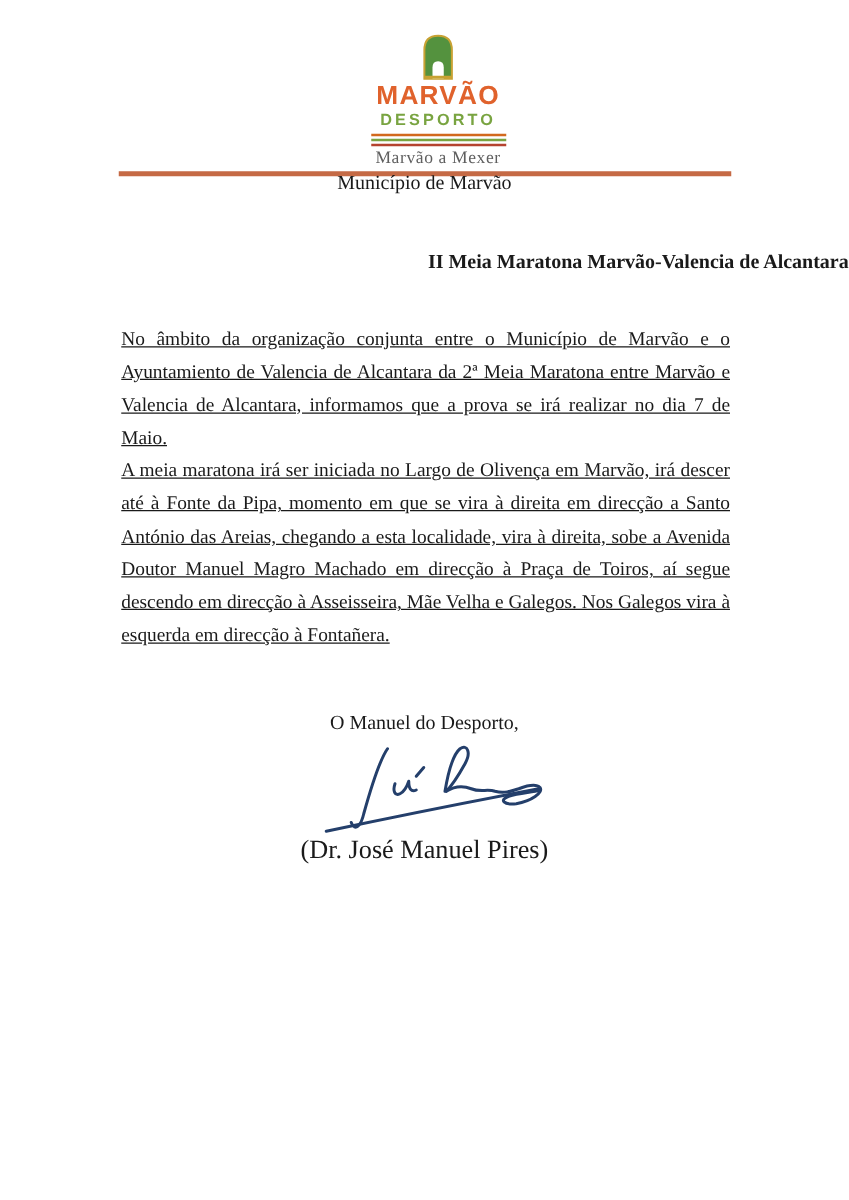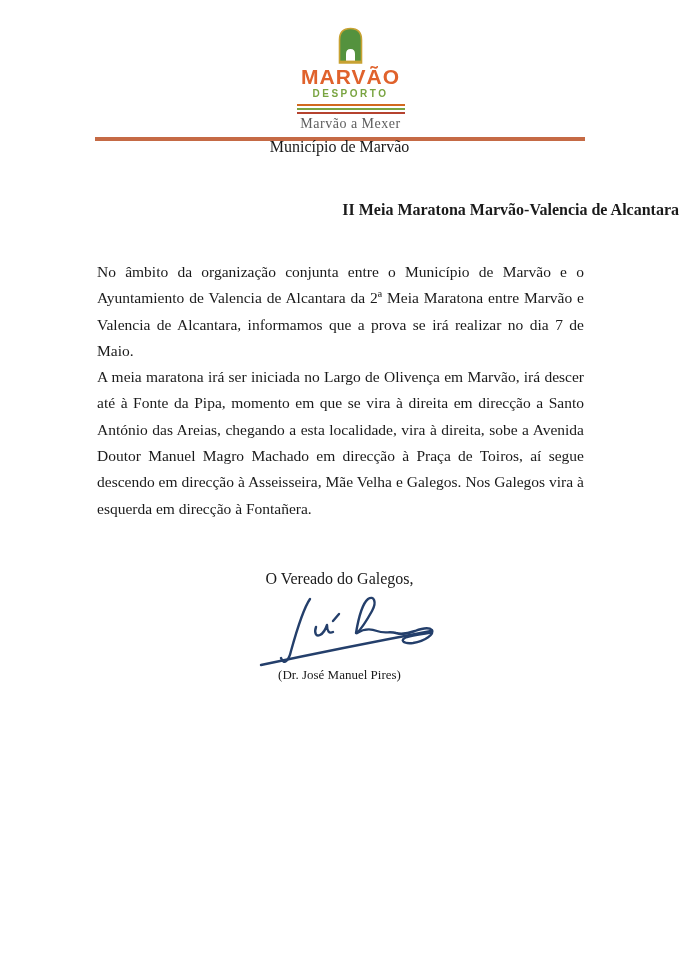--- a/index.html
+++ b/index.html
@@ -12,42 +12,42 @@
   
   .logo {
     position:absolute; top:26px; left:50%;
     transform:translateX(calc(-50% + 11px));
     text-align:center;
     font-family:"Liberation Sans", sans-serif;
     line-height:1.05;
   }
   .logo-icon { display:block; margin:0 auto; width:27px; height:39px; }
   .logo-title  { font-size:21px; font-weight:bold; color:var(--brand-orange,#E0622C); letter-spacing:1px; margin-top:1px; }
-  .logo-subtitle { font-size:10px; font-weight:bold; color:var(--brand-green,#79A441); letter-spacing:2.5px; margin-top:1px; }
+  .logo-subtitle { font-size:13px; font-weight:bold; color:var(--brand-green,#79A441); letter-spacing:2.5px; margin-top:1px; }
   .stripes { width:108px; margin:4px auto 3px; }
   .stripe { height:2px; margin-bottom:2px; }
   .stripe:last-child { margin-bottom:0; }
   .s1 { background:var(--stripe-orange,#D2691E); }
   .s2 { background:var(--brand-green,#79A441); }
   .s3 { background:var(--stripe-red,#B5432F); }
   .logo-tagline { font-size:14px; color:var(--tagline-gray,#5F5F5F); margin-top:3px; letter-spacing:0.5px;font-family:Liberation Serif, serif; }
 
   
   .rule { position:absolute; top:137px; left:95px; width:490px; height:4px; background:var(--rule-orange,#C56A45); }
   .org  { position:absolute; top:138px; left:0; width:100%; text-align:center; font-size:16px; }
   .title { position:absolute; top:201px; left:0; width:100%; text-align:right; font-size:16px; font-weight:bold; margin:0; }
 
   
-  .body { position:absolute; top:259px; left:97px; width:487px; font-size:15.5px; line-height:26.3px; text-align:justify; }
+  .body { position:absolute; top:259px; left:97px; width:487px; font-size:15.5px; line-height:26.3px; text-align:justify;text-decoration:underline; }
   .body p { margin:0; }
 
   
   .sig-role { position:absolute; top:570px; left:0; width:100%; text-align:center; font-size:16px; }
   .sig-svg  { position:absolute; top:591px; left:50%; transform:translateX(calc(-50% + 8px)); width:190px; height:78px; }
-  .sig-name { position:absolute; top:667px; left:0; width:100%; text-align:center; font-size:13px; }
+  .sig-name { position:absolute; top:667px; left:0; width:100%; text-align:center; font-size:21px; }
   .ink { fill:none; stroke:var(--signature-ink,#243F6B); stroke-width:2.4; stroke-linecap:round; stroke-linejoin:round; }
 </style>
 </head>
 <body>
 
 <div class="page">
 
   <header class="logo">
     <svg class="logo-icon" viewBox="0 0 27 39" xmlns="http://www.w3.org/2000/svg">
       <path d="M2.5 37 V14 Q2.5 2.5 13.5 2.5 Q24.5 2.5 24.5 14 V37 Z" fill="var(--arch-green,#54923E)" stroke="var(--arch-gold,#C8A233)" stroke-width="1.6"></path>
@@ -66,21 +66,21 @@
 
   <div class="rule"></div>
   <div class="org">Município de Marvão</div>
   <h1 class="title">II Meia Maratona Marvão-Valencia de Alcantara</h1>
 
   <main class="body">
     <p>No âmbito da organização conjunta entre o Município de Marvão e o Ayuntamiento de Valencia de Alcantara da 2ª Meia Maratona entre Marvão e Valencia de Alcantara, informamos que a prova se irá realizar no dia 7 de Maio.</p>
     <p>A meia maratona irá ser iniciada no Largo de Olivença em Marvão, irá descer até à Fonte da Pipa, momento em que se vira à direita em direcção a Santo António das Areias, chegando a esta localidade, vira à direita, sobe a Avenida Doutor Manuel Magro Machado em direcção à Praça de Toiros, aí segue descendo em direcção à Asseisseira, Mãe Velha e Galegos. Nos Galegos vira à esquerda em direcção à Fontañera.</p>
   </main>
 
-  <div class="sig-role">O Vereado do Galegos,</div>
+  <div class="sig-role">O Manuel do Desporto,</div>
   <svg class="sig-svg" viewBox="0 0 190 78" xmlns="http://www.w3.org/2000/svg">
 
     <path class="ink" d="M8 74 C 55 64, 125 50, 178 40"></path>
 
     <path class="ink" d="M57 8 C 50 18, 43 42, 38 60 C 36 69, 31 75, 28 67"></path>
 
     <path class="ink" d="M63 36 C 61 42, 63 46, 67 44 C 71 42, 73 37, 74 34 C 74 40, 76 43, 80 41"></path>
 
     <path class="ink" d="M86 23 L 80 30"></path>
 

